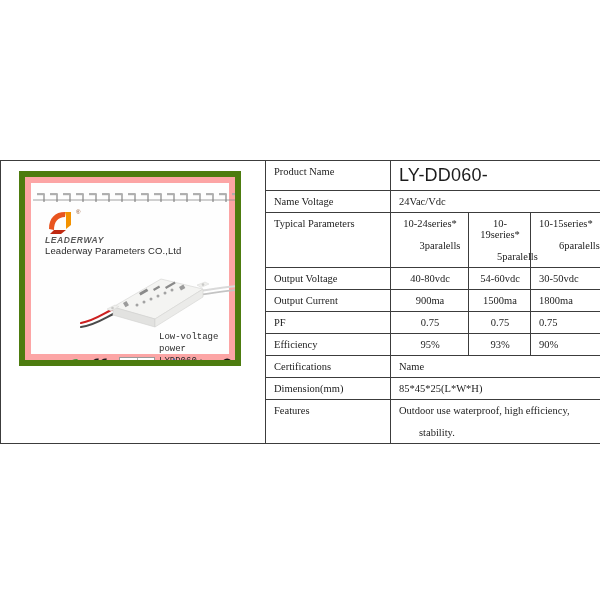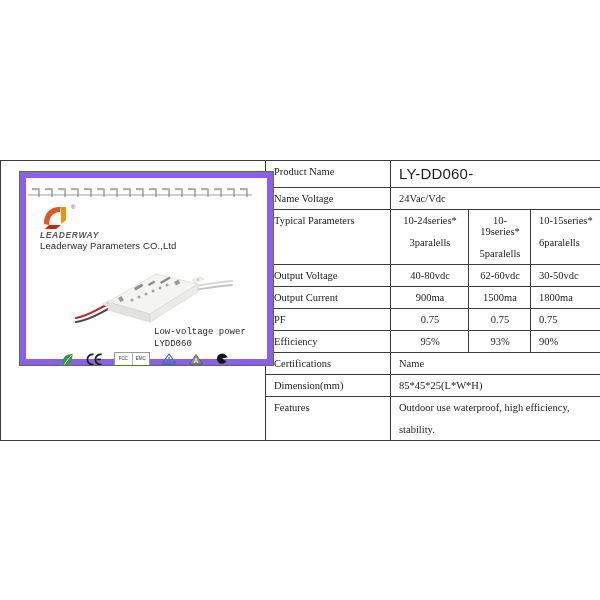--- a/index.html
+++ b/index.html
@@ -48,39 +48,39 @@
   }
   td.val-sub {
     width: 78px;
     text-align: center;
   }
   td.val-sub-last {
     width: 70px;
   }
 
   .cell-line { display: block; }
-  .cell-line + .cell-line { margin-top: 11px; }
+  .cell-line + .cell-line { margin-top: 11px; margin-left: 20px; }
 
   .product-name-value {
     font-family: "Liberation Sans", sans-serif;
-    font-size: 15px;
+    font-size: 18px;
     letter-spacing: .2px;
     color: #1c1c1c;
     text-align: right;
   }
 
   
   #product-panel {
     position: absolute;
     left: 18px;
     top: 10px;
-    width: 255px;
+    width: 222px;
     height: 195px;
-    border: 1px solid #4d7c0f;
-    background: #8b5cf6;
+    border: 6px solid #4d7c0f;
+    background: #fca5a5;
     box-sizing: border-box;
     overflow: hidden;
   }
   #product-inner {
     position: absolute;
     left: 6px;
     top: 6px;
     right: 6px;
     bottom: 6px;
     background: #fefefe;
@@ -390,21 +390,21 @@
       </td>
       <td class="val-sub-last">
         <span class="cell-line">10-15series*</span>
         <span class="cell-line">6paralells</span>
       </td>
     </tr>
 
     <tr>
       <td class="label-cell">Output Voltage</td>
       <td class="val-sub">40-80vdc</td>
-      <td class="val-sub">62-60vdc</td>
+      <td class="val-sub">54-60vdc</td>
       <td class="val-sub-last">30-50vdc</td>
     </tr>
 
     <tr>
       <td class="label-cell">Output Current</td>
       <td class="val-sub">900ma</td>
       <td class="val-sub">1500ma</td>
       <td class="val-sub-last">1800ma</td>
     </tr>
 

